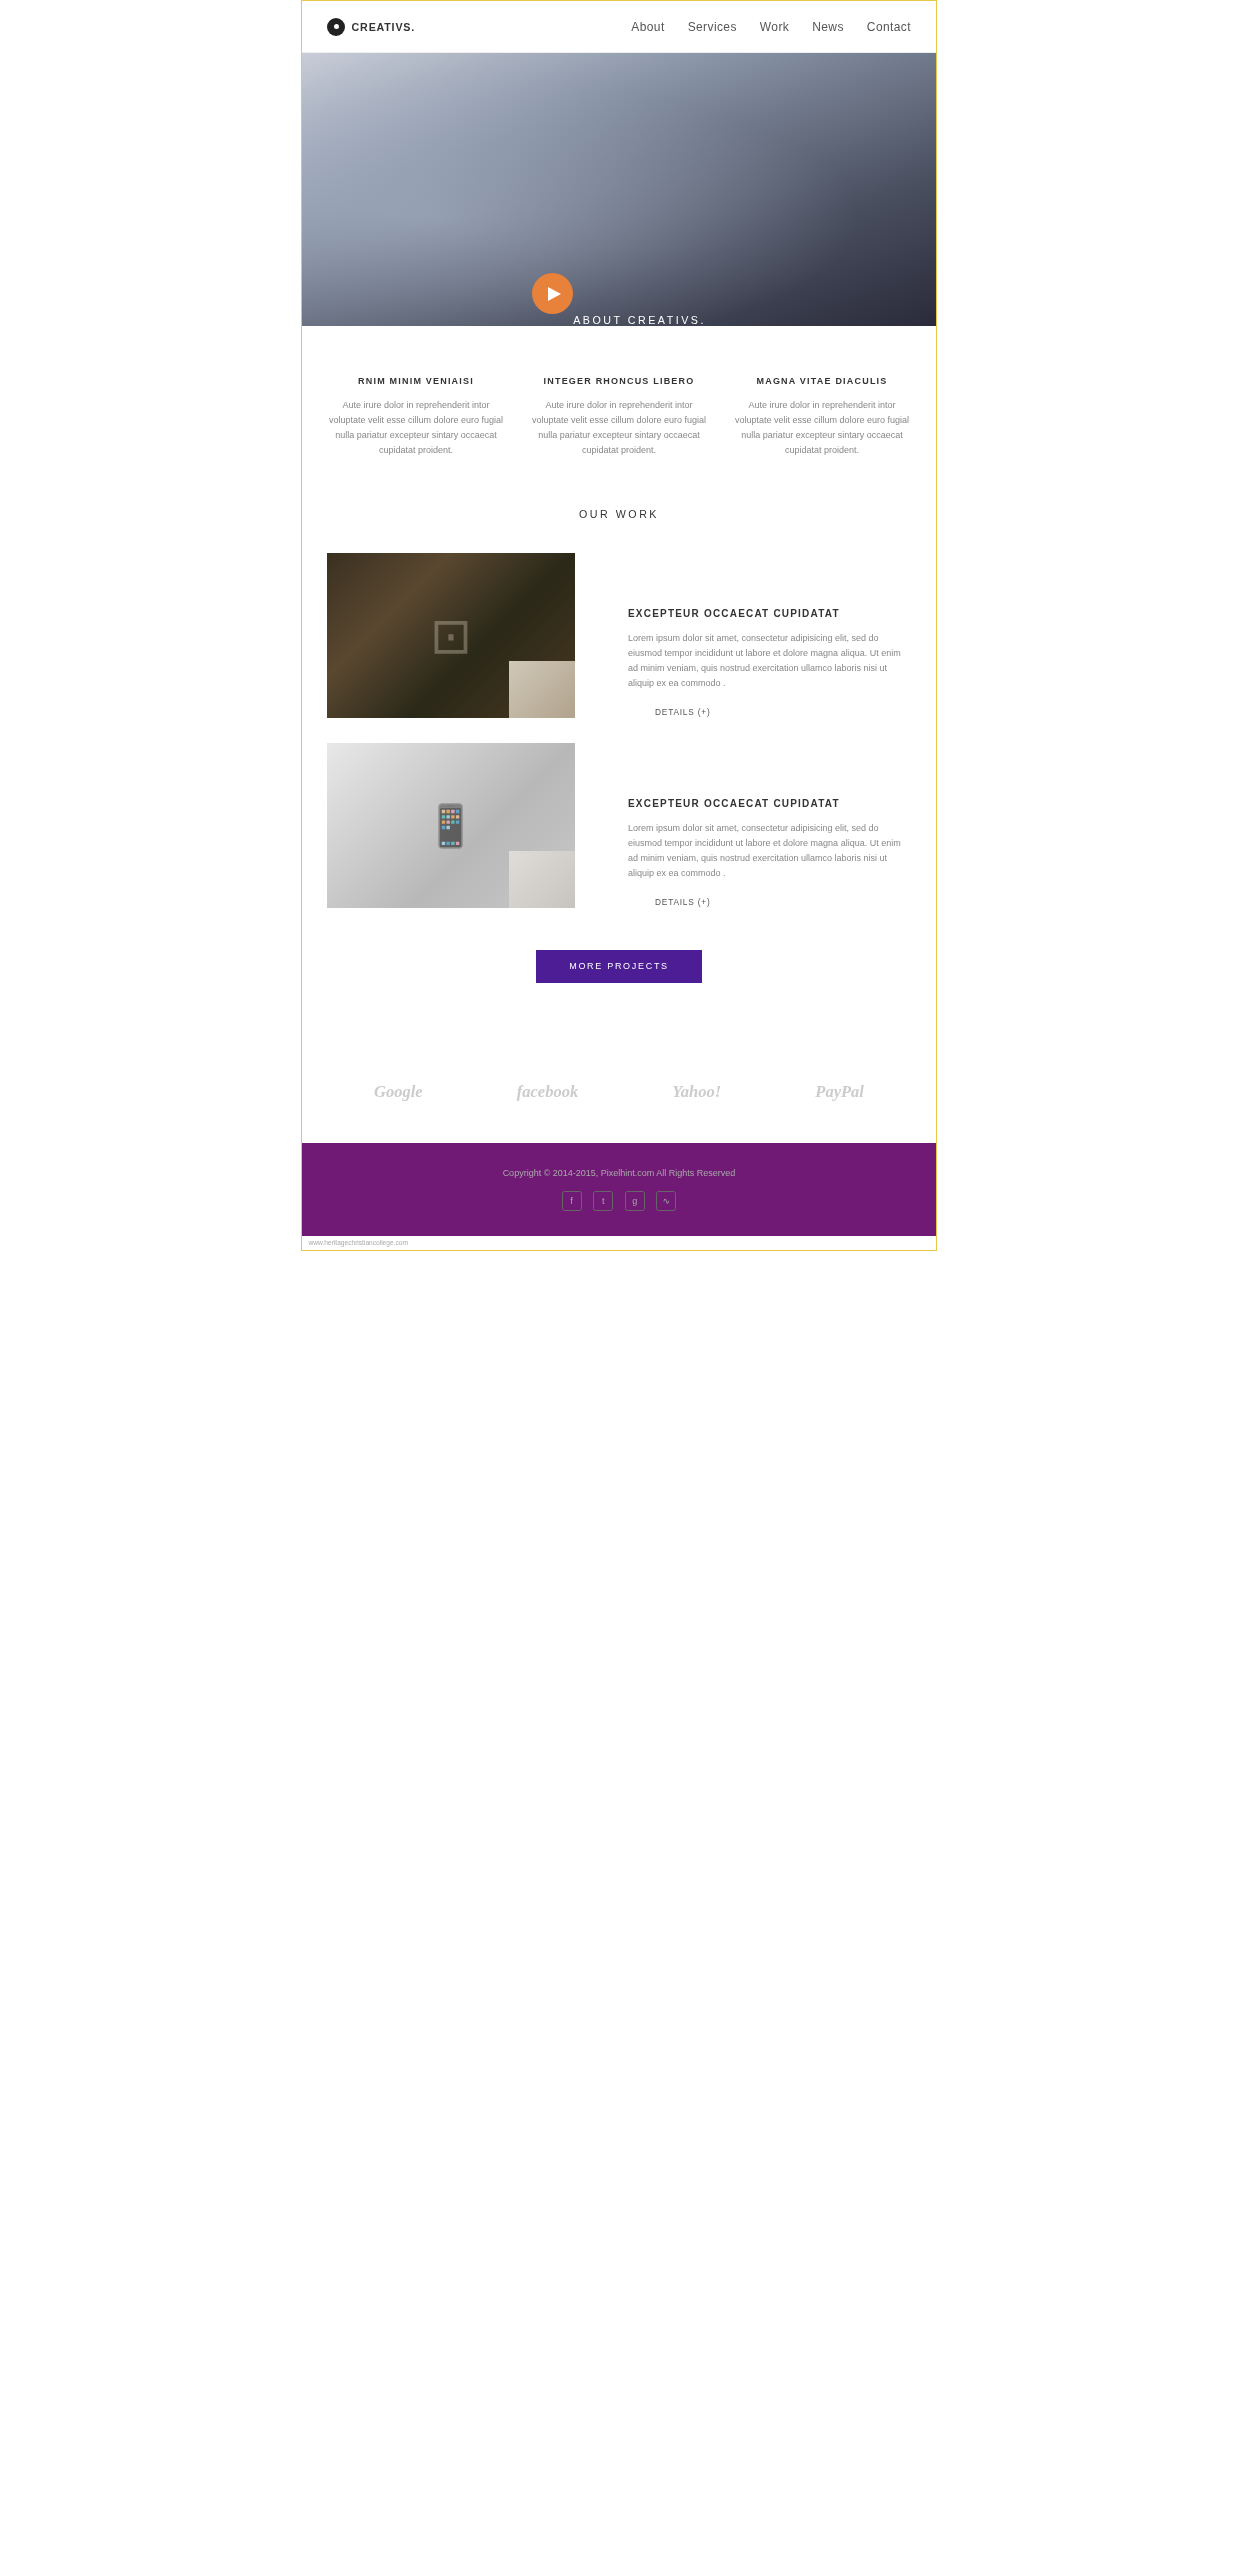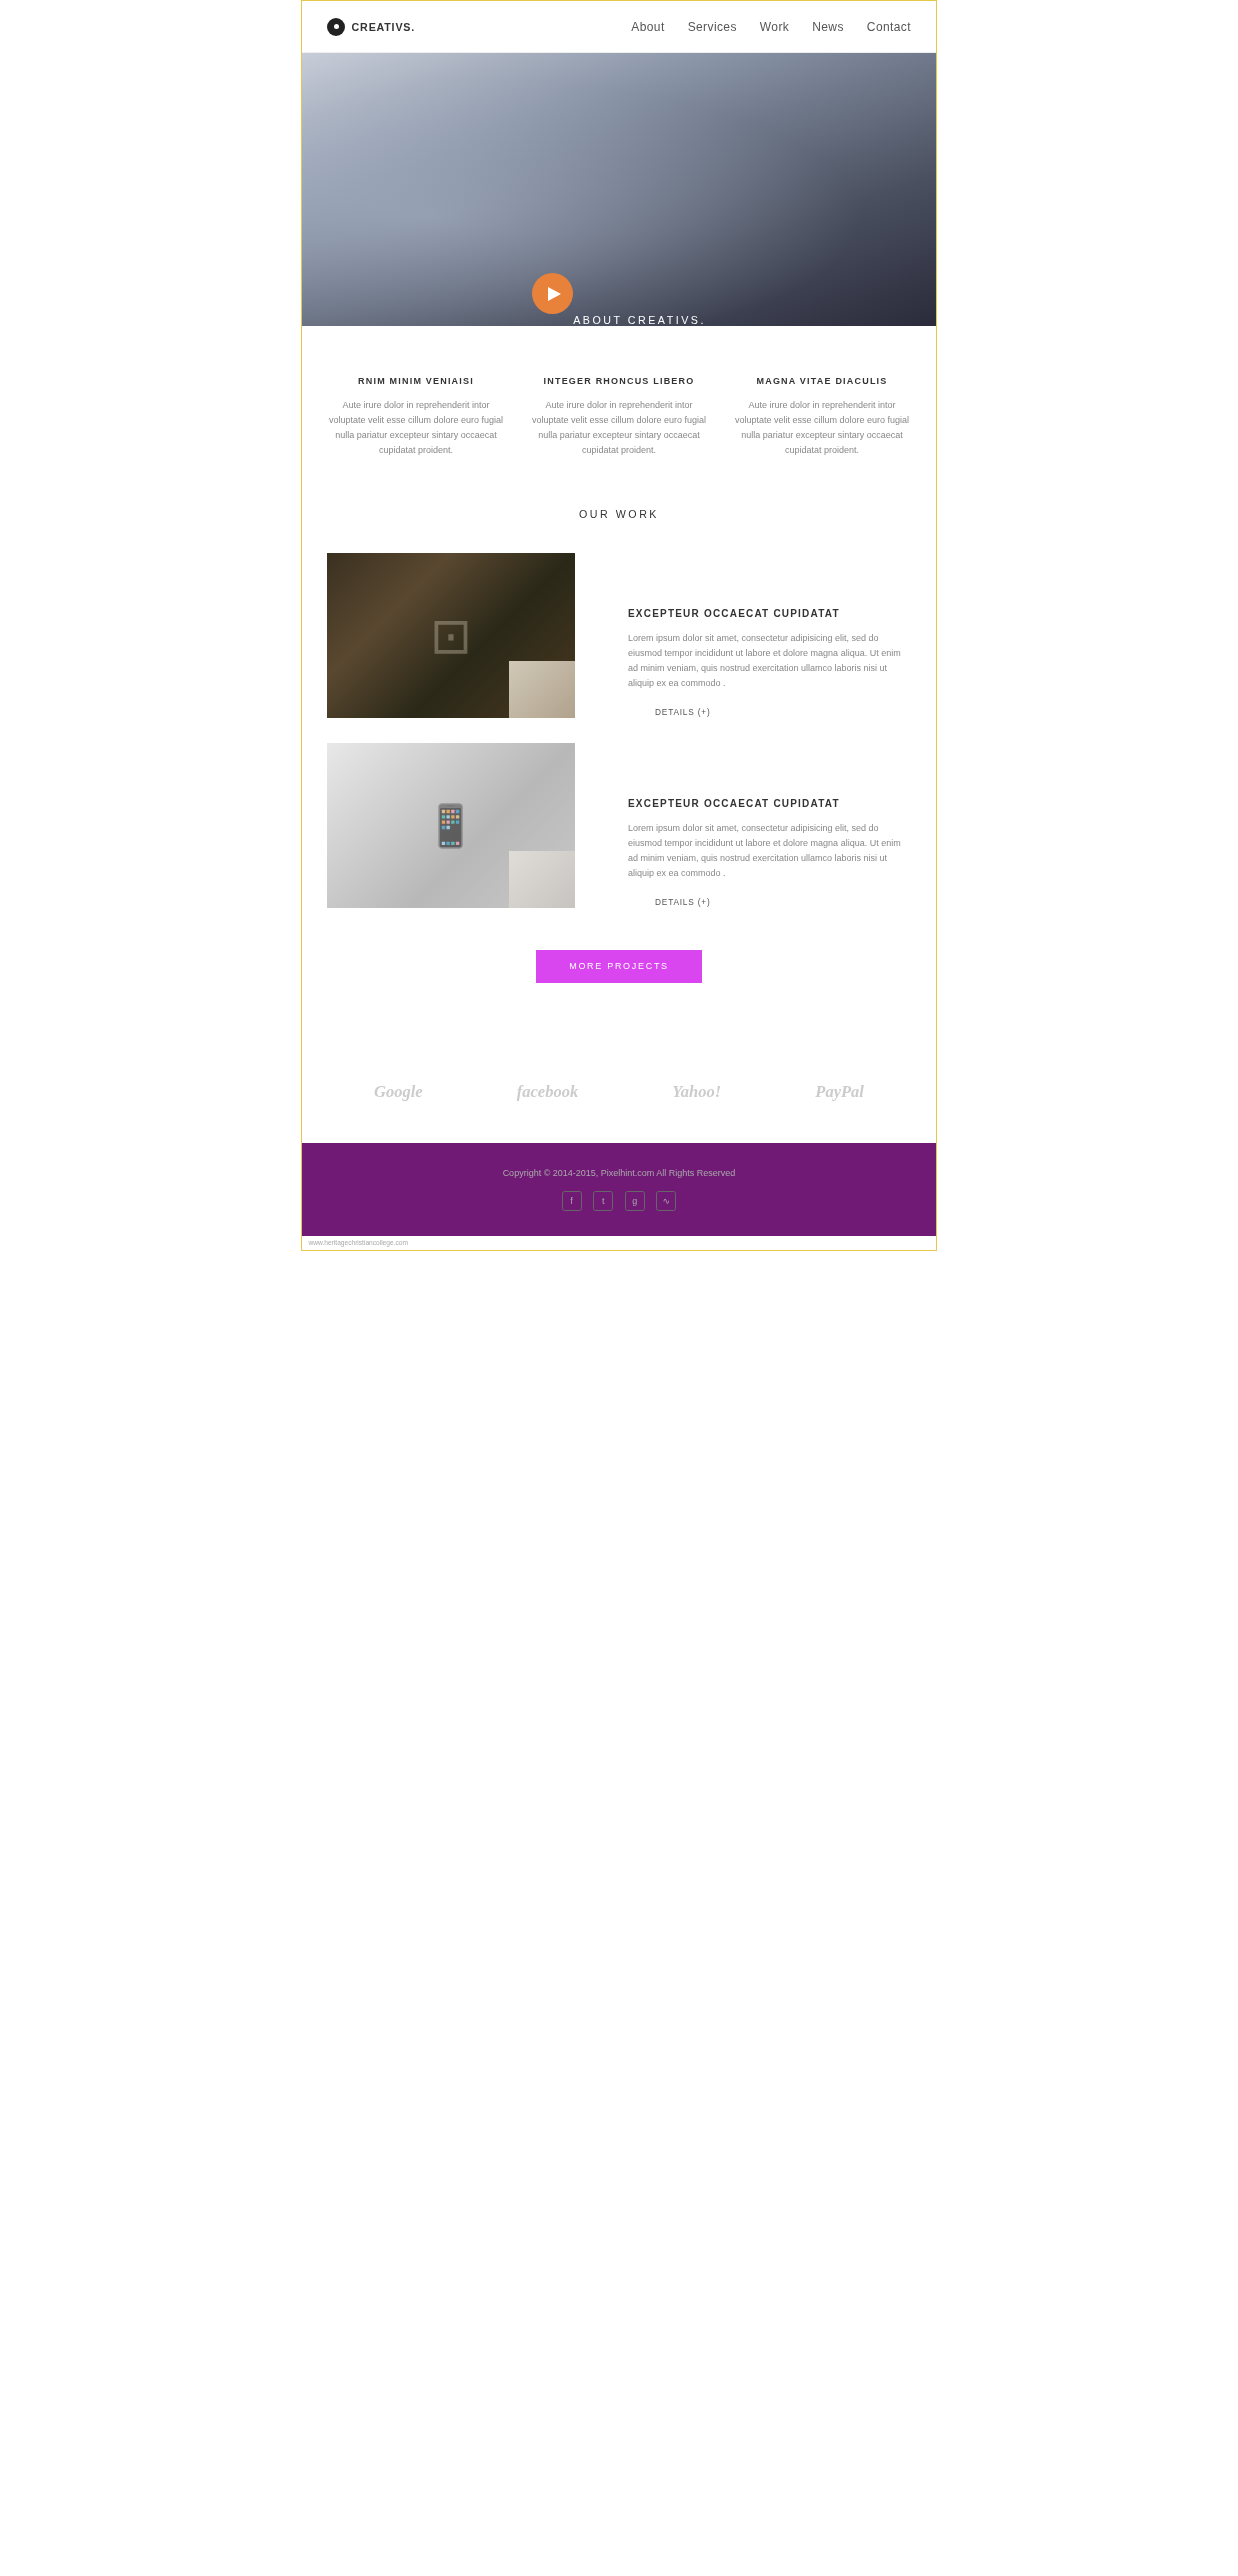--- a/index.html
+++ b/index.html
@@ -216,21 +216,21 @@
       cursor: pointer;
       padding-left: 27px;
     }
 
     
     .more-projects-wrap {
       text-align: center;
       padding: 16.5px 0 41px;
     }
     .more-projects-btn {
-      background: #d946ef;
+      background: #4c1d95;
       color: #fff;
       border: none;
       padding: 11.6px 33px;
       font-size: 9px;
       letter-spacing: 1.7px;
       text-transform: uppercase;
       cursor: pointer;
     }
 
     

